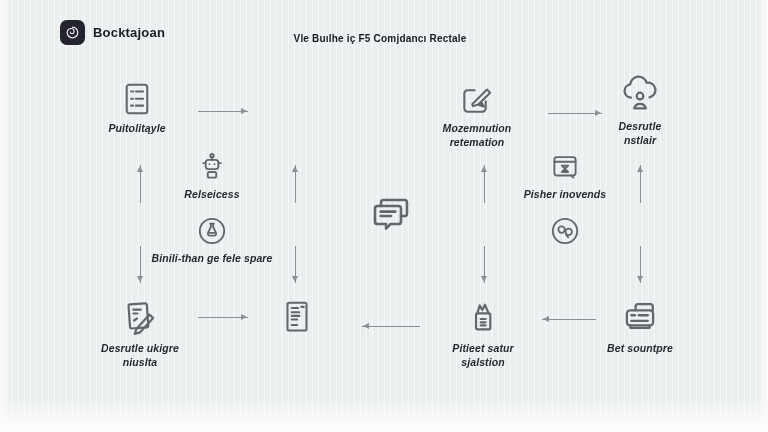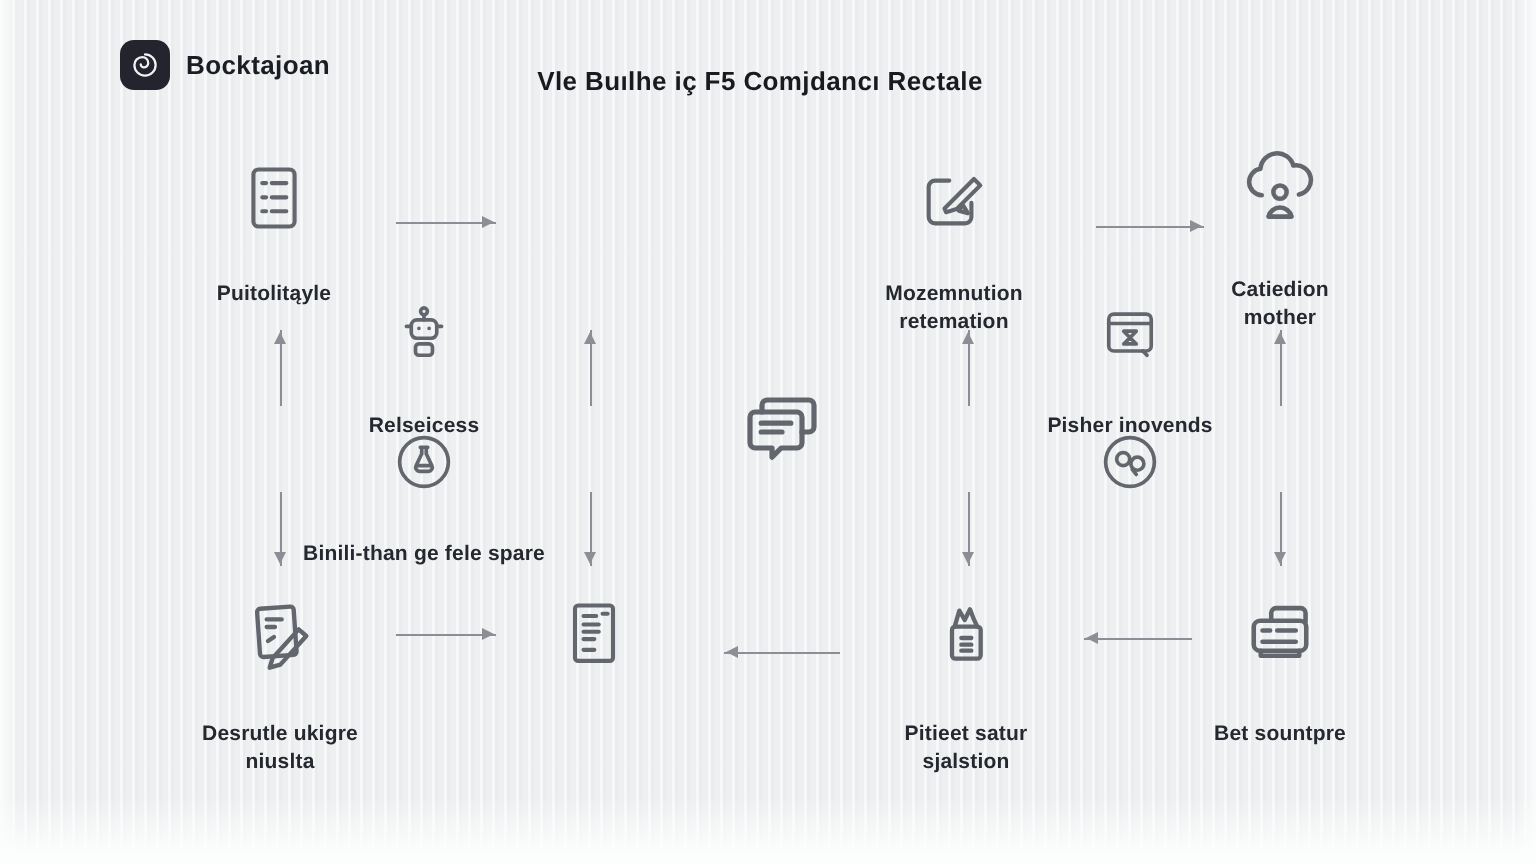--- a/index.html
+++ b/index.html
@@ -20,29 +20,29 @@
   .edge-fade.left{left:0;}
 
   
   .logo-wrap{position:absolute;left:60px;top:20px;display:flex;align-items:center;gap:8px;}
   .logo-box{width:25px;height:25px;border-radius:7px;background:#23242e;
     display:flex;align-items:center;justify-content:center;}
   .logo-box svg{width:17px;height:17px;stroke:#f2f2f4;fill:none;stroke-width:1.6;
     stroke-linecap:round;stroke-linejoin:round;}
   .logo-text{font-size:13px;font-weight:bold;color:#1b1d25;letter-spacing:.2px;}
   .title{position:absolute;left:200px;top:33px;width:360px;text-align:center;
-    font-size:13px;font-weight:bold;color:#181a20;letter-spacing:.2px;}
+    font-size:10px;font-weight:bold;color:#181a20;letter-spacing:.2px;}
 
   
   .node{position:absolute;display:flex;flex-direction:column;align-items:center;}
   .node .icon{color:#63666d;}
   .node .icon svg{stroke:currentColor;fill:none;stroke-width:1.3;
     stroke-linecap:round;stroke-linejoin:round;display:block;}
-  .node .label{margin-top:23px;font-size:10.5px;font-weight:bold;color:#26282f;
-    text-align:center;line-height:1.3;letter-spacing:.1px;}
+  .node .label{margin-top:4px;font-size:10.5px;font-weight:bold;color:#26282f;
+    text-align:center;line-height:1.3;letter-spacing:.1px;font-style:italic;}
   .w70{max-width:74px;} .w95{max-width:96px;} .w110{max-width:112px;} .w130{max-width:132px;}
 
   
   .harrow{position:absolute;height:0;border-top:1.4px solid #8b8f95;}
   .harrow.right:after{content:'';position:absolute;right:-2px;top:-4.5px;
     border:3.6px solid transparent;border-left:6.5px solid #8b8f95;}
   .harrow.left:before{content:'';position:absolute;left:-2px;top:-4.5px;
     border:3.6px solid transparent;border-right:6.5px solid #8b8f95;}
   .varrow{position:absolute;width:0;border-left:1.4px solid #8b8f95;}
   .varrow.up:before{content:'';position:absolute;top:-2px;left:-4.5px;
@@ -88,21 +88,21 @@
   </div>
 
   <div class="node" style="left:575px;top:74px;width:130px;">
     <span class="icon">
       <svg width="42" height="42" viewBox="0 0 24 24">
           <path d="M6.8 13.5a3.8 3.8 0 0 1-.4-7.55A4.8 4.8 0 0 1 15.8 5a4.2 4.2 0 0 1 1.6 8.3"></path>
           <circle cx="12" cy="12.6" r="1.9"></circle>
           <path d="M8.7 19.6a3.4 3.4 0 0 1 6.6 0z"></path>
         </svg>
     </span>
-    <span class="label w70">Catiedion mother</span>
+    <span class="label w70">Desrutle nstlair</span>
   </div>
 
   <div class="node" style="left:152px;top:150px;width:120px;">
     <span class="icon">
       <svg width="34" height="34" viewBox="0 0 24 24">
           <circle cx="12" cy="4" r="1.2"></circle>
           <path d="M12 5.2V7"></path>
           <rect x="7.5" y="7" width="9" height="6.5" rx="2"></rect>
           <path d="M10.2 10h.01M13.8 10h.01M7.5 9.3H5.8M16.5 9.3h1.7"></path>
           <rect x="9" y="15.5" width="6" height="4" rx="1.2"></rect>

